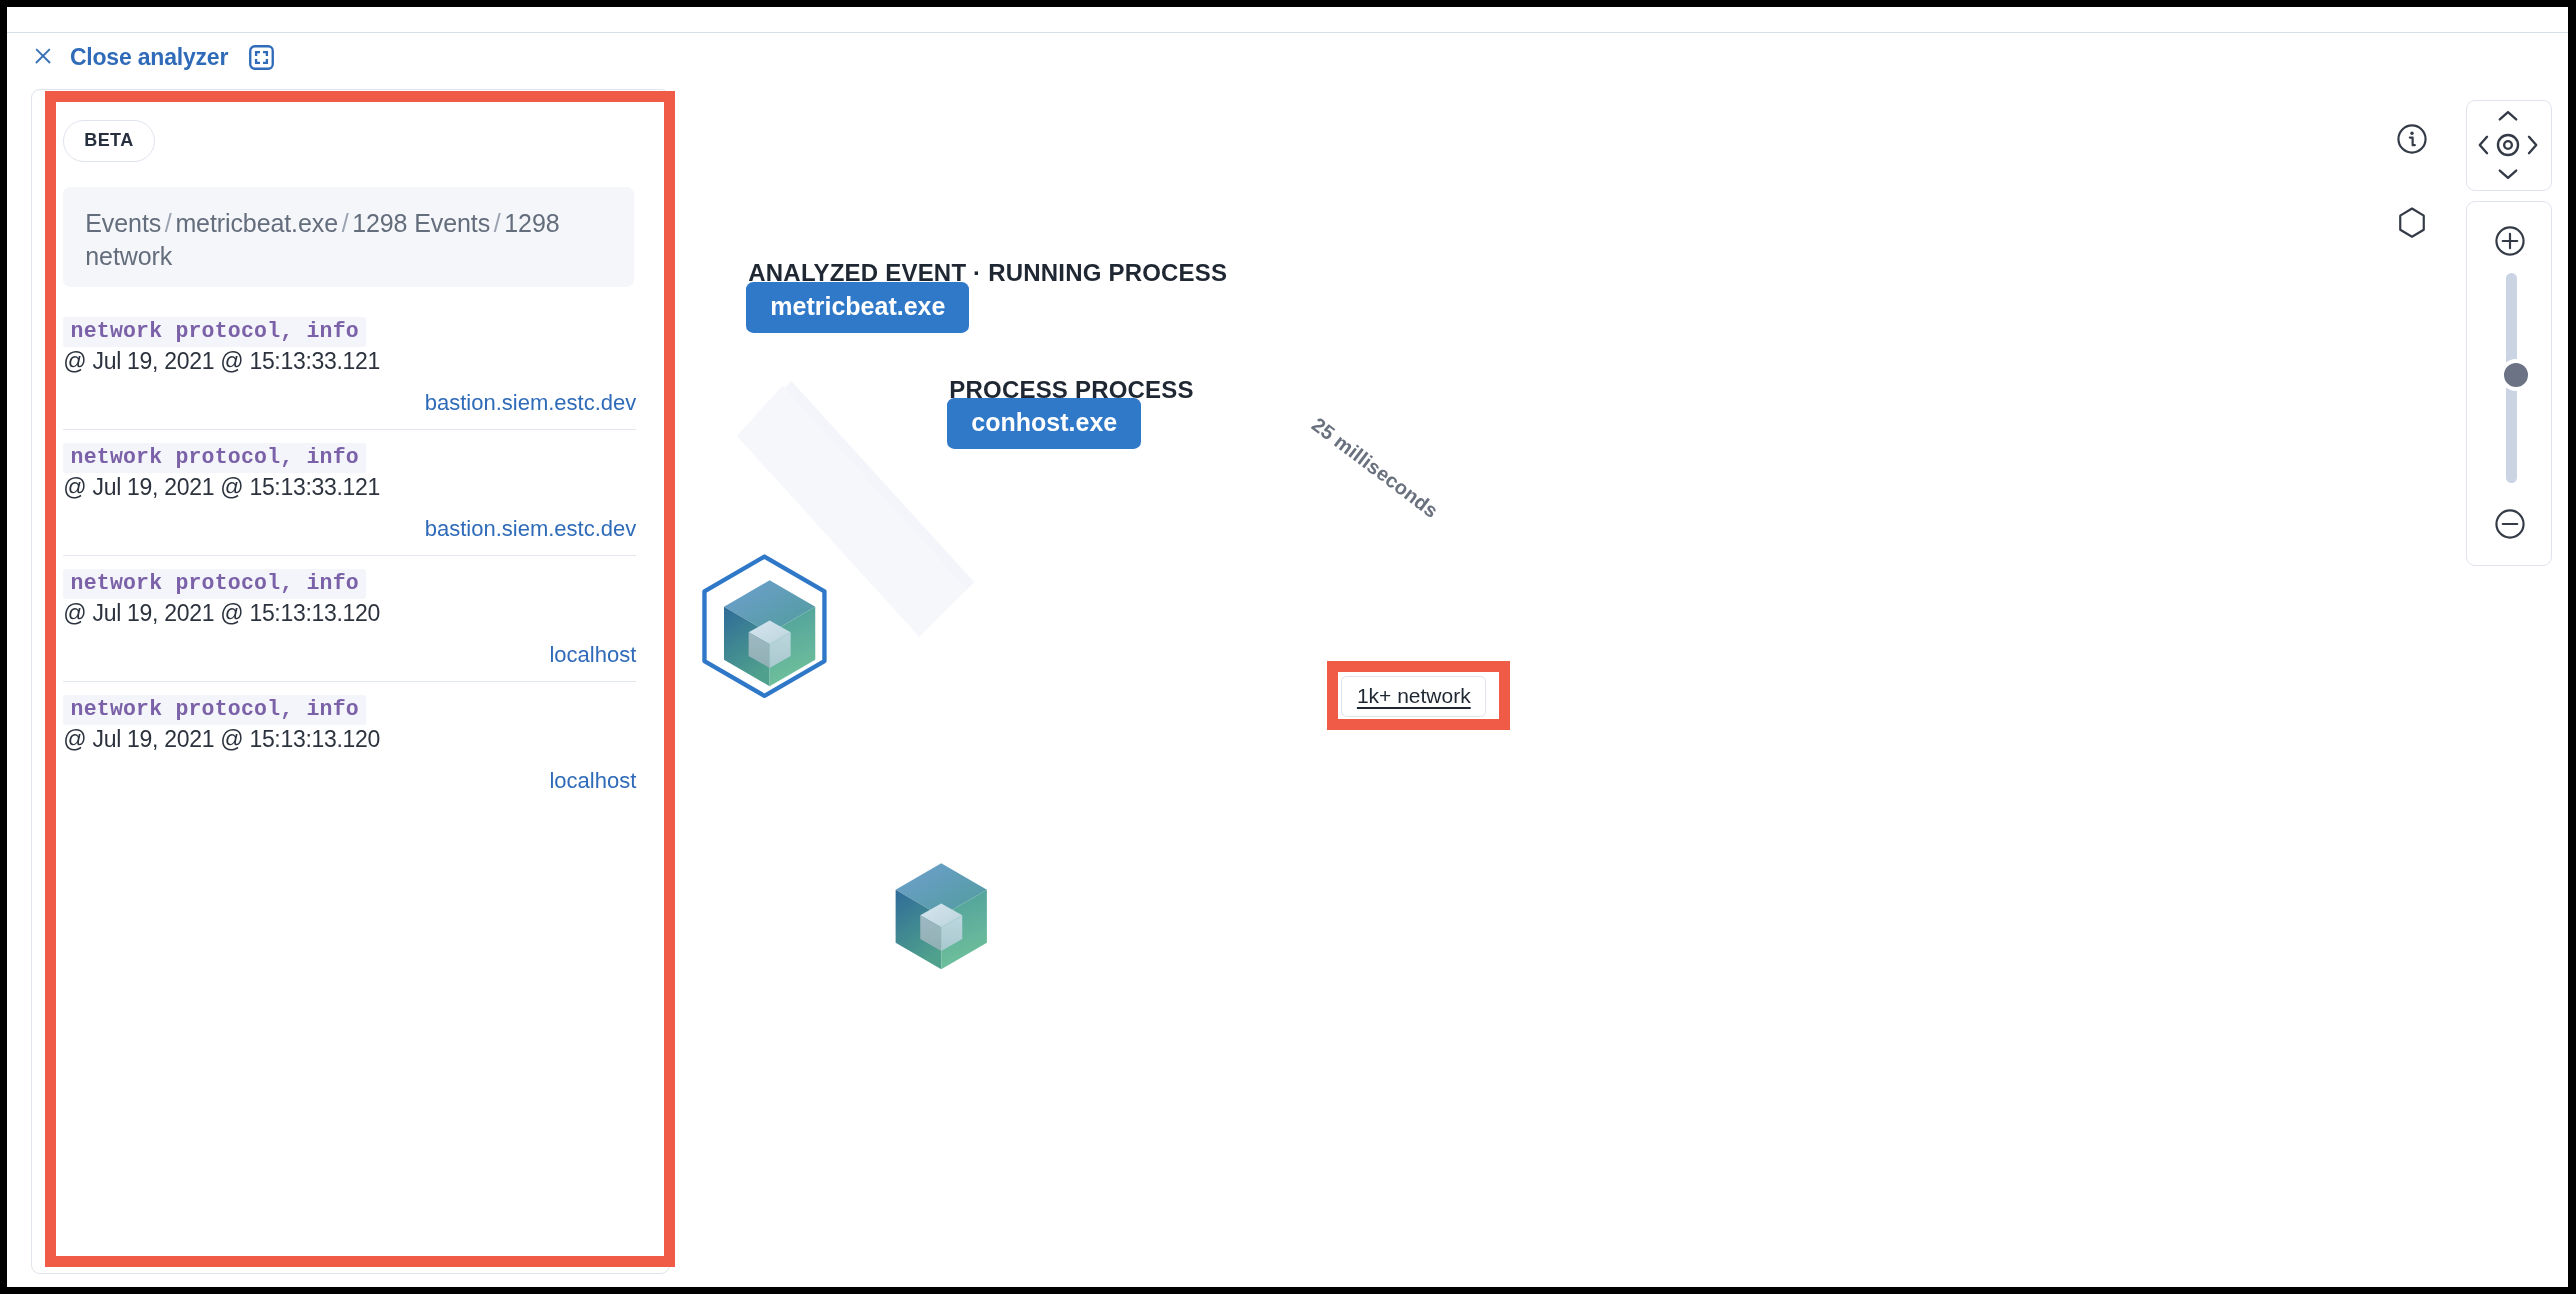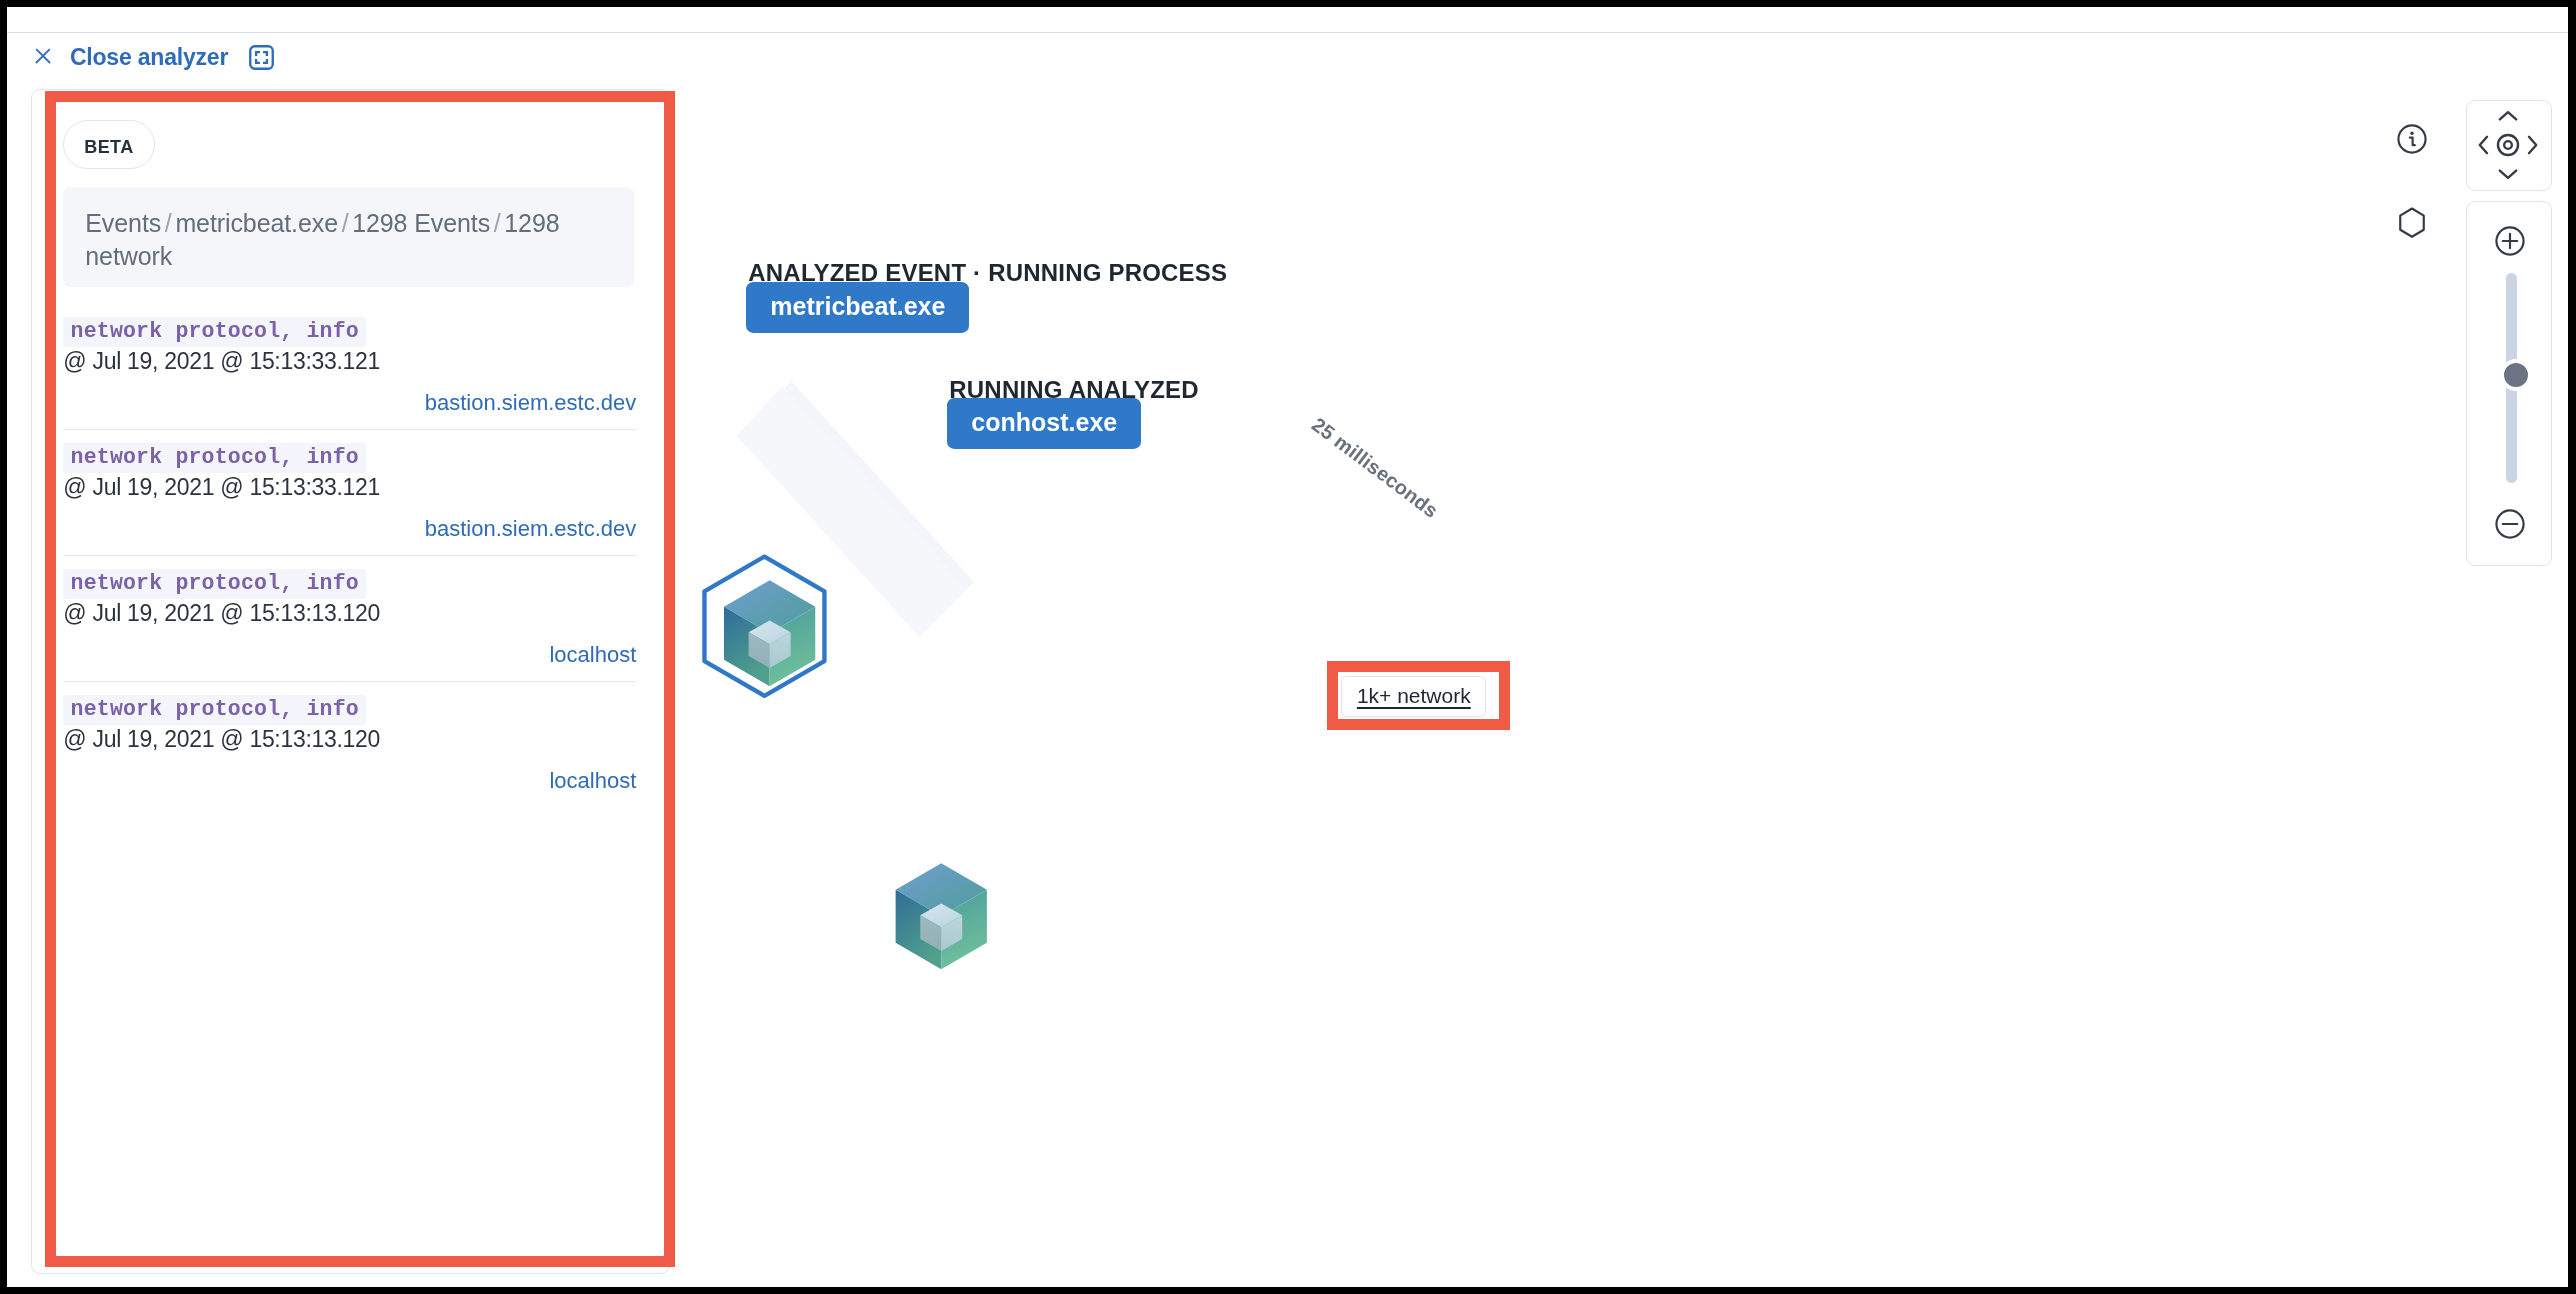--- a/index.html
+++ b/index.html
@@ -101,21 +101,21 @@
   #events-inner {
     position: absolute;
     left: 0; top: 0;
     width: 635px;
     height: 1181px;
     overflow: hidden;
   }
   #beta-badge {
     position: absolute;
     left: 31px; top: 30px;
-    padding: 16px 20px 10px 20px;
+    padding: 9px 20px 10px 20px;
     border: 1.8px solid #dfe4ed;
     border-radius: 912px;
     font-size: 18px;
     font-weight: bold;
     color: #26303f;
     letter-spacing: 0.4px;
     background: #ffffff;
     box-sizing: border-box;
   }
   #breadcrumb-box {
@@ -450,21 +450,21 @@
         <polygon points="33,57 56,70 56,96 33,83" fill="url(#innerLeft)"></polygon>
         <polygon points="79,57 79,83 56,96 56,70" fill="url(#innerRight)"></polygon>
       </g>
     </svg>
 
     <div id="edge-label">25 milliseconds</div>
 
     <div class="node-title" style="left:66px; top:170px;">ANALYZED EVENT · RUNNING PROCESS</div>
     <div class="node-pill" style="left:64px; top:193px; min-width:223px;">metricbeat.exe</div>
 
-    <div class="node-title" style="left:267px; top:287px;">RUNNING ANALYZED</div>
+    <div class="node-title" style="left:267px; top:287px;">PROCESS PROCESS</div>
     <div class="node-pill" style="left:265px; top:309px; min-width:194px;">conhost.exe</div>
   </div>
 
   <div id="pill-network">
     <span>1k+ network</span>
   </div>
 
   <div id="controls">
 
     <div id="info-icon-btn">

